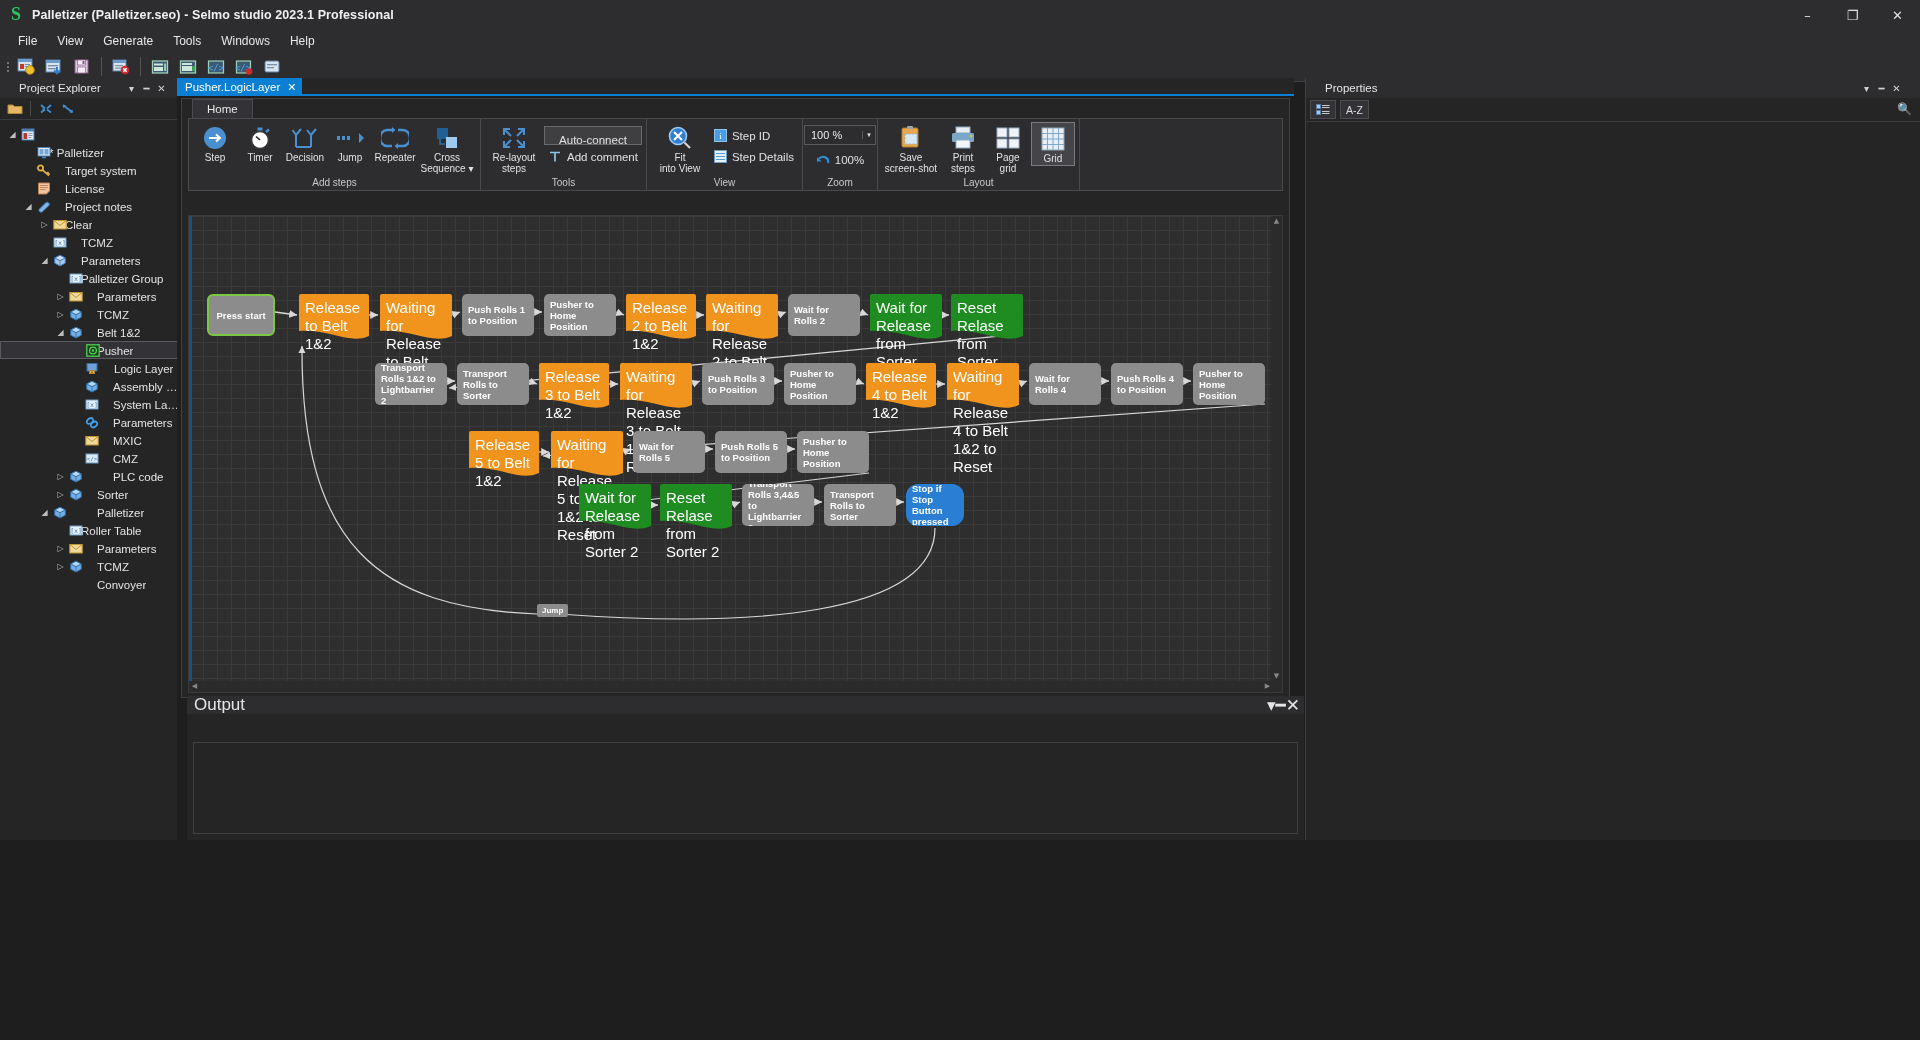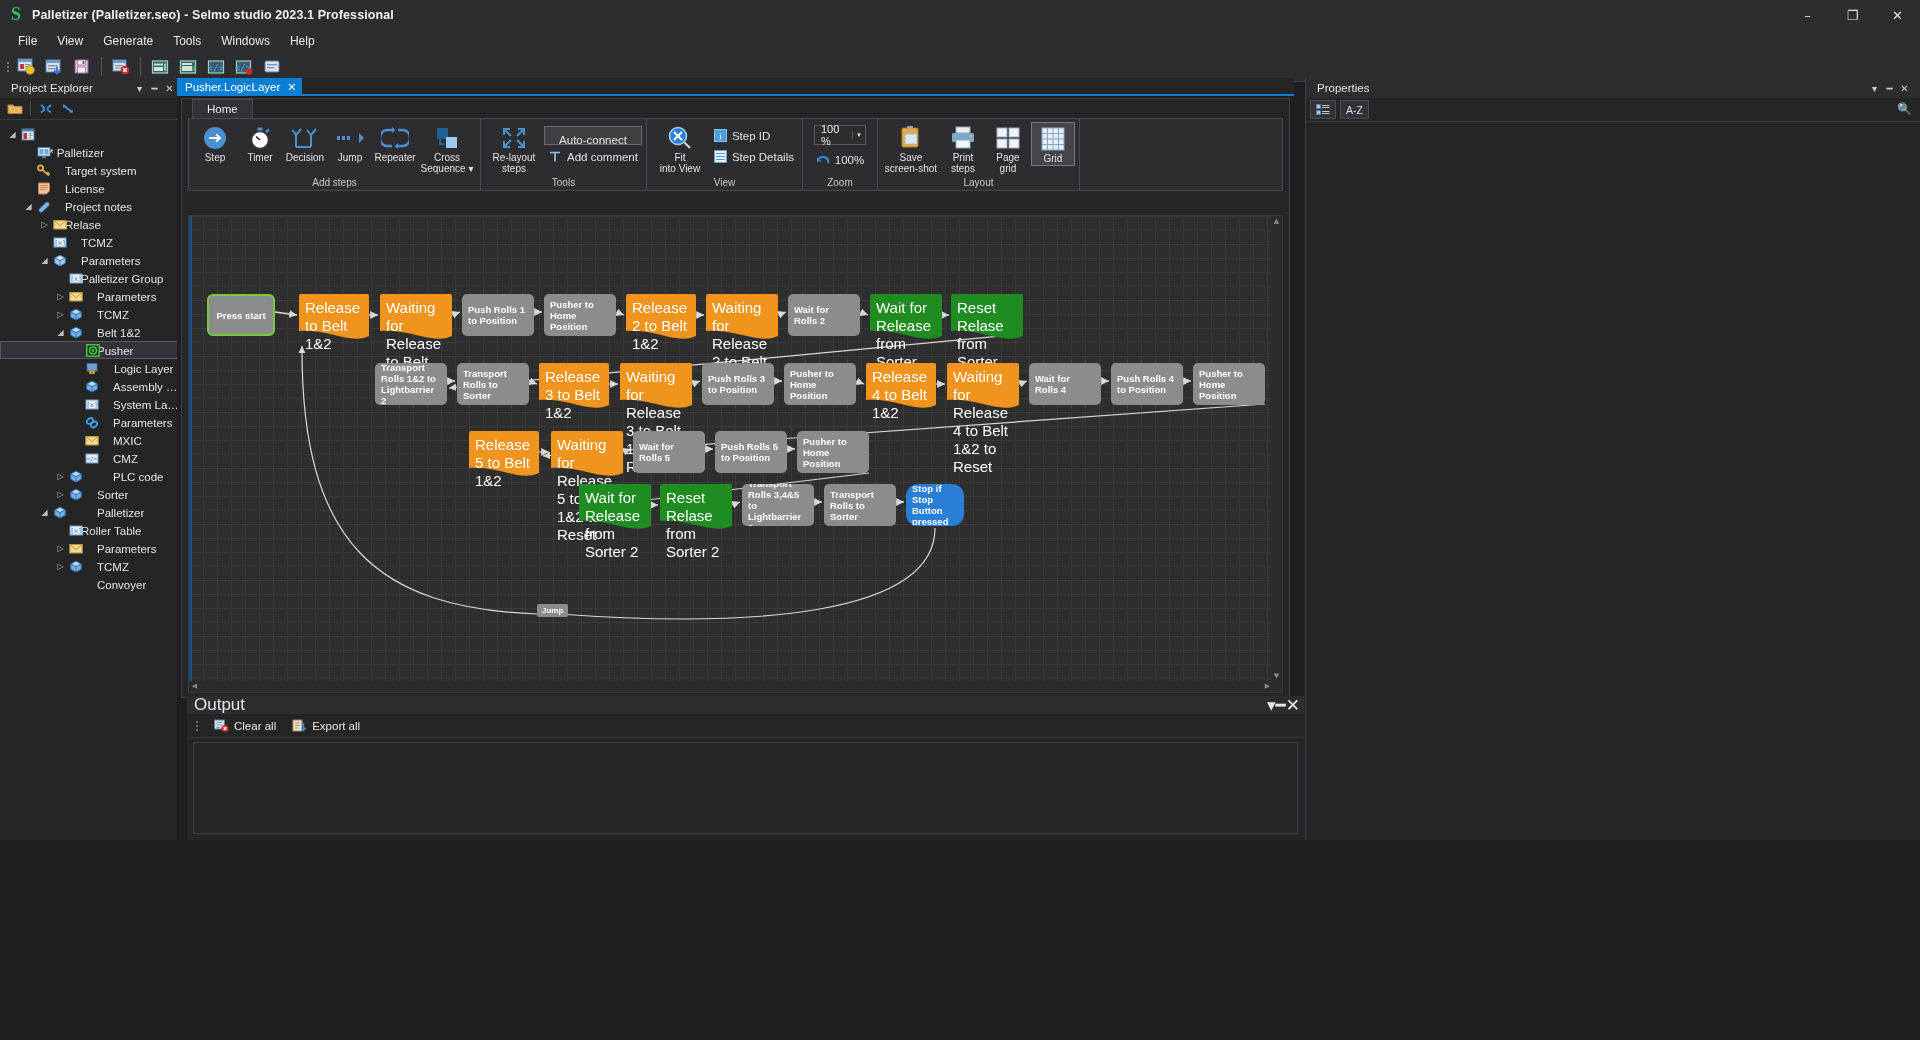--- a/index.html
+++ b/index.html
@@ -50,21 +50,21 @@
   .grip i { width: 2px; height: 2px; background: #8a8a8a; display: block; border-radius: 50%; }
   .tb-btn {
     width: 26px; height: 24px; margin: 0 1px; display: flex;
     align-items: center; justify-content: center; position: relative;
   }
   .tb-sep { width: 1px; height: 19px; background: #555; margin: 0 5px; }
 
   
   .panel-head {
     height: 20px; background: #2d2d30; display: flex; align-items: center;
-    padding: 0 8px; font-size: 11.5px; color: #e4e4e4;
+    padding: 0 16px; font-size: 11.5px; color: #e4e4e4;
   }
   .panel-head .ttl { flex: 1; padding-left: 3px; }
   .panel-head .hbtn { width: 15px; text-align: center; font-size: 10px; color: #cfcfcf; }
 
   
   .proj-explorer {
     position: absolute; left: 0; top: 78px; width: 186px; height: 762px;
     background: #252526; border-right: 1px solid #3f3f46;
   }
   .pe-toolbar {
@@ -142,21 +142,21 @@
   .rbtn .lbl { white-space: pre-line; }
   .rbtn.wide { width: 58px; }
   .rsmall {
     display: flex; align-items: center; gap: 5px; font-size: 11.5px; color: #e2e2e2;
     padding: 2px 4px; height: 19px;
   }
   .rsmall.on { background: #3f3f42; border: 1px solid #6a6a6e; flex-direction: column; }
   .rstack { display: flex; flex-direction: column; justify-content: center; padding-top: 4px; gap: 2px; }
 
   .zoombox {
-    width: 52px; height: 20px; background: #2d2d30; border: 1px solid #5a5a5e;
+    width: 72px; height: 20px; background: #2d2d30; border: 1px solid #5a5a5e;
     display: flex; align-items: center; font-size: 11px; color: #e8e8e8; justify-content: center;
   }
   .zoombox .val { flex: 1; padding-left: 6px; }
   .zoombox .drop { width: 13px; border-left: 1px solid #5a5a5e; text-align: center; font-size: 7px; }
 
   
   .canvas-wrap {
     position: absolute; left: 6px; top: 116px; width: 1095px; height: 478px;
     background: #2e2e2e; border: 1px solid #3a3a3a; overflow: hidden;
   }
@@ -406,21 +406,21 @@
           </span>
           <span class="tlabel">Project notes</span>
         </div>
         <div class="tnode" style="padding-left: 22px;">
           <span class="arrow">◢</span>
           <span class="tico">
             <svg width="14" height="13" viewBox="0 0 14 13">
               <path d="M2 9.5 L9 2.5 A2.2 2.2 0 0 1 12 5.5 L5 12 A2.2 2.2 0 0 1 2 9.5 Z" fill="#7fb8e8" stroke="#3a78b8"></path>
             </svg>
           </span>
-          <span class="tlabel">Relase</span>
+          <span class="tlabel">Clear</span>
         </div>
         <div class="tnode" style="padding-left: 38px;">
           <span class="arrow">▷</span>
           <span class="tico">
             <svg width="14" height="13" viewBox="0 0 14 13">
               <rect x="0.8" y="2.5" width="12.4" height="8.5" fill="#f0d898" stroke="#c09830"></rect>
               <path d="M0.8 2.5 L7 7.5 L13.2 2.5" fill="none" stroke="#c09830" stroke-width="1"></path>
             </svg>
           </span>
           <span class="tlabel">TCMZ</span>
@@ -1026,44 +1026,20 @@
     </div>
   </div>
 
   <div class="output">
     <div class="out-head">
       <span style="flex:1;padding-left:3px;">Output</span>
       <span class="hbtn">▾</span>
       <span class="hbtn">━</span>
       <span class="hbtn">✕</span>
     </div>
-    <div class="out-toolbar">
-      <div class="grip">
-          <i></i>
-          <i></i>
-          <i></i>
-        </div>
-      <div class="out-btn">
-        <svg width="15" height="14" viewBox="0 0 15 14">
-          <rect x="0.5" y="1" width="10" height="9" fill="#d8e4ef" stroke="#5b7fa6"></rect>
-          <path d="M2.5 3.5 H8.5 M2.5 6 H8.5 M2.5 8.5 H6" stroke="#7d8fa3" stroke-width="1"></path>
-          <circle cx="11" cy="9.5" r="3.6" fill="#cc2b2b"></circle>
-          <path d="M9.6 8.1 L12.4 10.9 M12.4 8.1 L9.6 10.9" stroke="#fff" stroke-width="1.3"></path>
-        </svg>
-        <span>Clear all</span>
-      </div>
-      <div class="out-btn">
-        <svg width="15" height="14" viewBox="0 0 15 14">
-          <rect x="1" y="1" width="9" height="11" fill="#f0e4d0" stroke="#a08a60"></rect>
-          <path d="M3 4 H8 M3 6.5 H8 M3 9 H6" stroke="#a08a60" stroke-width="1"></path>
-          <path d="M11.5 4 V11 M9.3 8.8 L11.5 11.3 L13.7 8.8" stroke="#2f8fd8" stroke-width="1.5" fill="none"></path>
-        </svg>
-        <span>Export all</span>
-      </div>
-    </div>
     <div class="out-body"></div>
   </div>
 
   <div class="props">
     <div class="panel-head">
       <span class="ttl">Properties</span>
       <span class="hbtn">▾</span>
       <span class="hbtn">━</span>
       <span class="hbtn">✕</span>
     </div>

